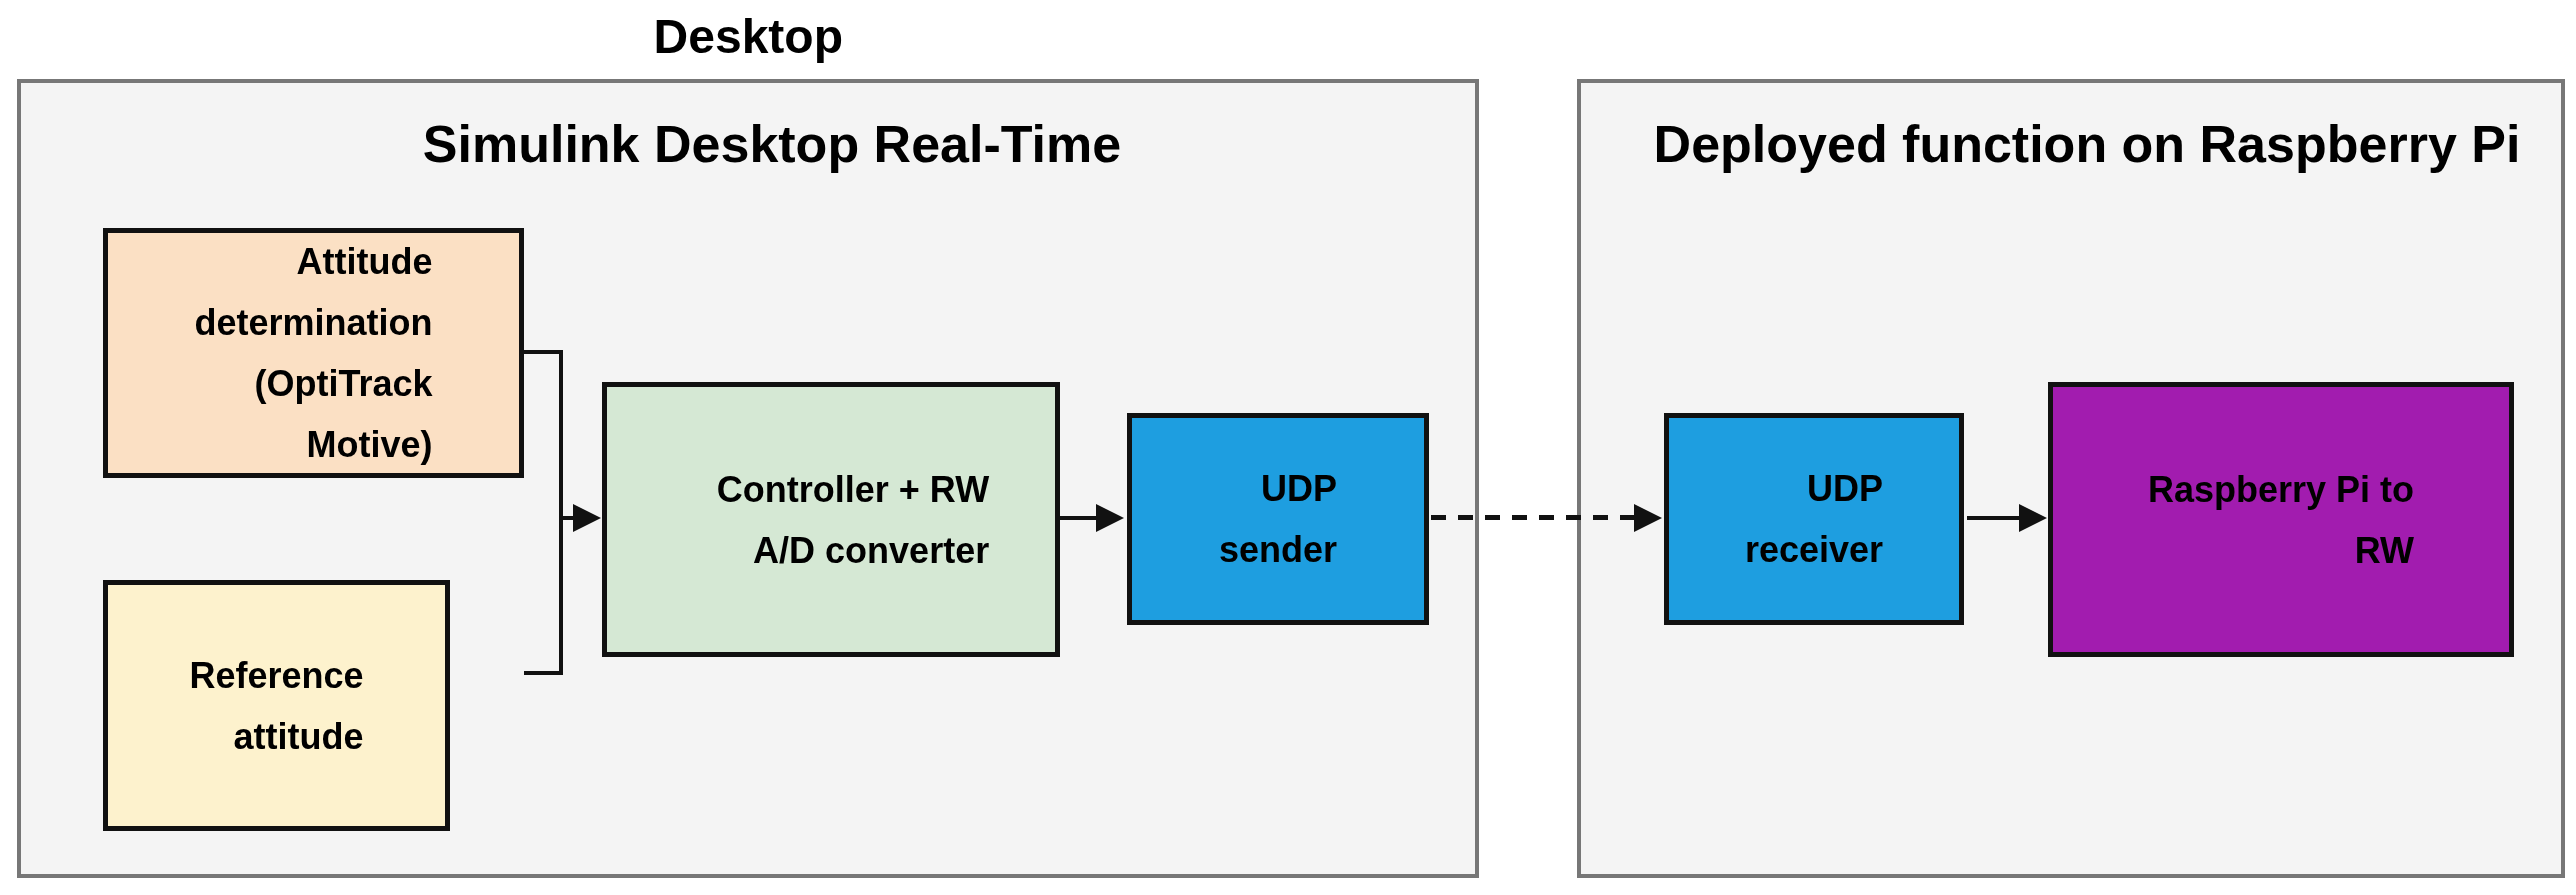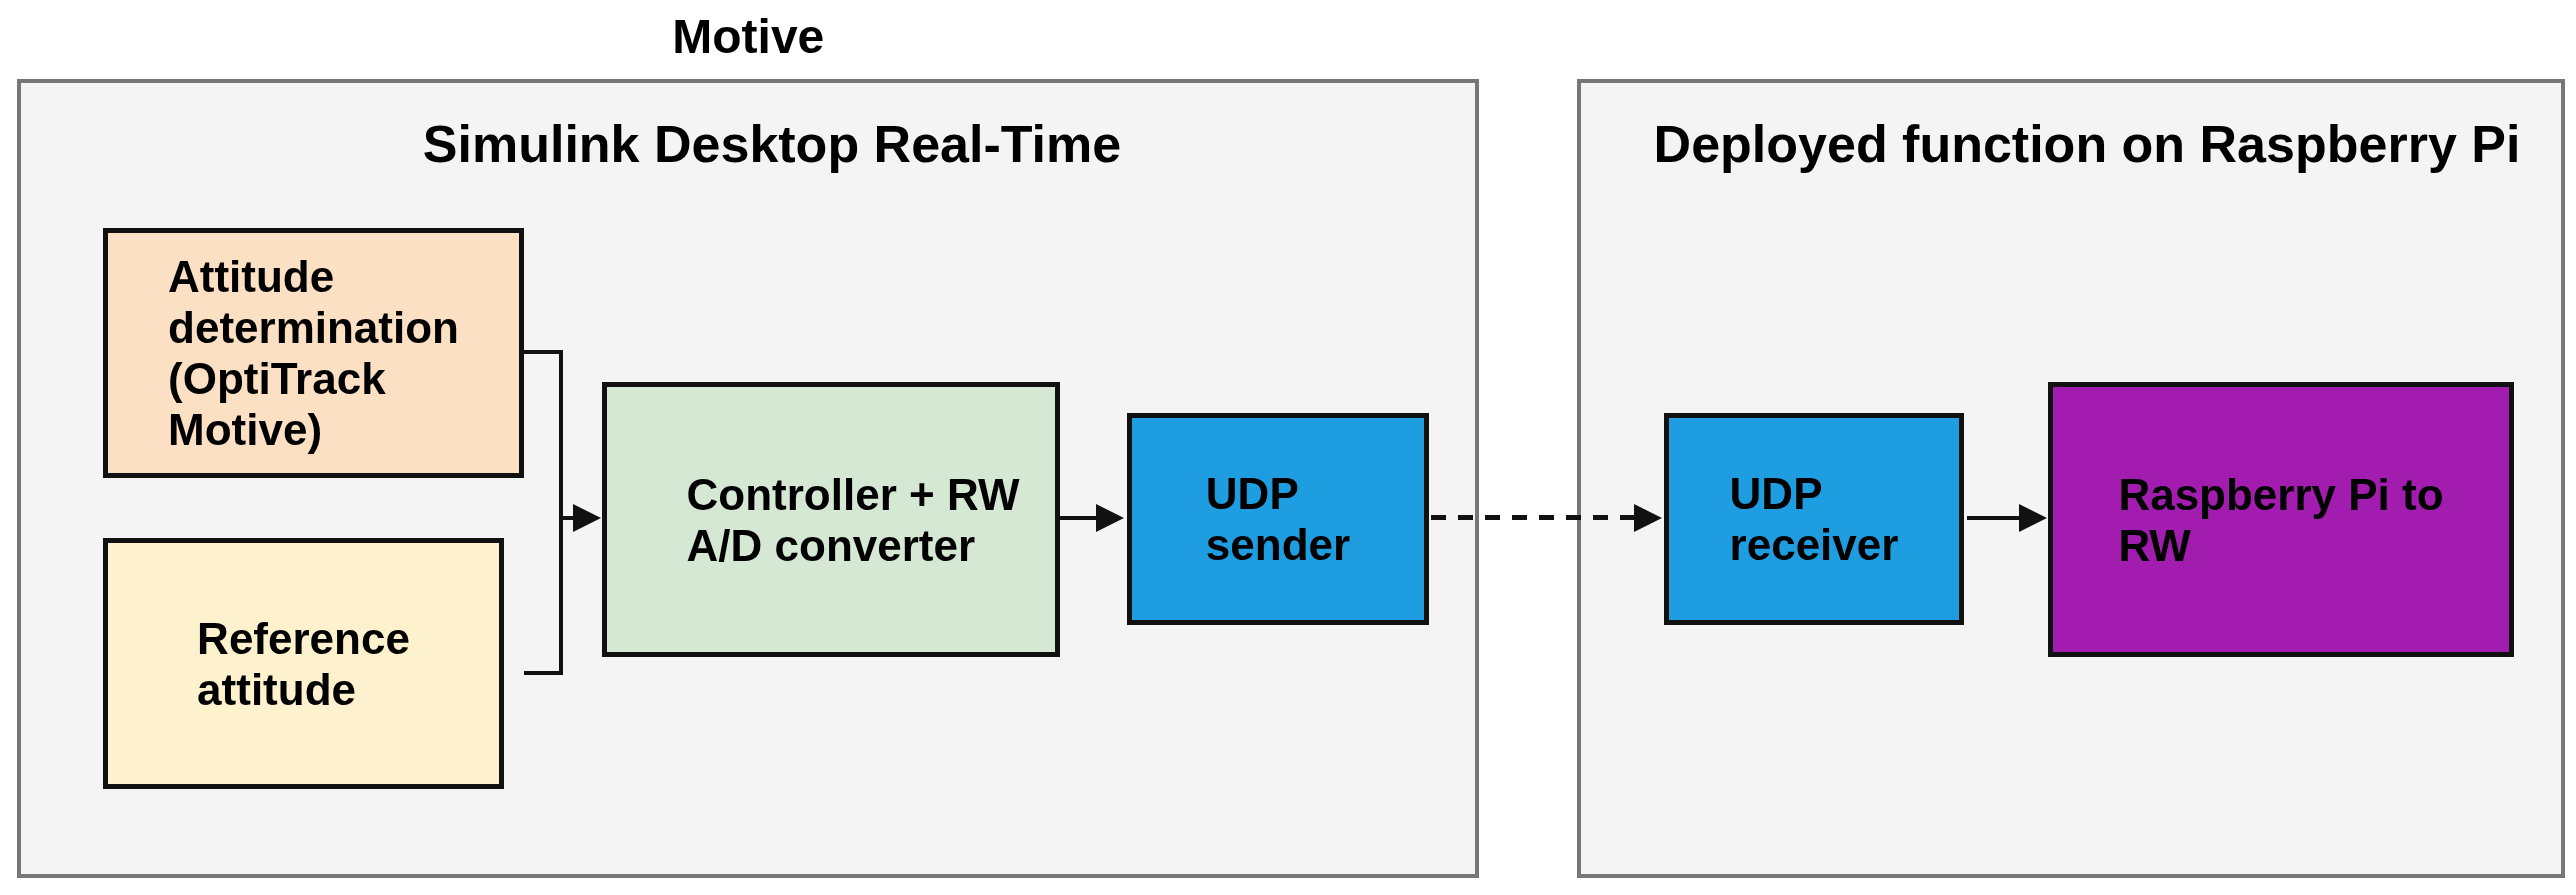--- a/index.html
+++ b/index.html
@@ -45,23 +45,23 @@
     position: absolute;
     box-sizing: border-box;
     border: 5.2px solid #111111;
     display: flex;
     align-items: center;
     justify-content: center;
     z-index: 3;
   }
   .block-label {
     white-space: pre-line;
-    text-align: left;
-    font-size: 44px;
-    line-height: 51px;
+    text-align: right;
+    font-size: 36px;
+    line-height: 61px;
   }
   .line {
     position: absolute;
     background: #111111;
     z-index: 2;
   }
   .dashed-line {
     position: absolute;
     height: 5.2px;
     background: repeating-linear-gradient(90deg, #111111 0 14.7px, transparent 14.7px 27px);
@@ -78,21 +78,21 @@
   }
   
   #desktop-container   { left: 17.3px;   width: 1462px; }
   #satellite-container { left: 1577px; width: 988px; }
   #desktop-title       { left: 17.3px;   width: 1462px; }
   #satellite-title     { left: 1577px; width: 988px; }
   #desktop-heading     { left: 33px;   width: 1462px; margin-left: 8px; }
   #satellite-heading   { left: 1577px; width: 988px; margin-left: 16px; }
 
   #block-attitude   { left: 103px;  top: 228px; width: 421px; height: 250px; }
-  #block-reference  { left: 103px;  top: 538px; width: 401px; height: 251px; }
+  #block-reference  { left: 103px;  top: 580px; width: 347px; height: 251px; }
   #block-controller { left: 602px;  top: 382px; width: 458px; height: 275px; padding-left: 44px; }
   #block-sender     { left: 1127px; top: 413px; width: 302px; height: 212px; }
   #block-receiver   { left: 1664px; top: 413px; width: 300px; height: 212px; }
   #block-raspberry  { left: 2048px; top: 382px; width: 466px; height: 275px; }
 
   #stub-attitude  { left: 521px; top: 350px; width: 42px;  height: 4.3px; }
   #stub-reference { left: 524px; top: 671px; width: 39px;  height: 4.3px; }
   #junction-vline { left: 559px; top: 350px; width: 4.3px;   height: 325px; }
   #merge-arrow-line { left: 561px;  top: 516px; width: 17.3px; height: 4.3px; }
   #merge-arrow-head { left: 573px;  top: 504px; }
@@ -101,21 +101,21 @@
   #udp-dashed     { left: 1431px; top: 515px; width: 204px; }
   #udp-dashed-head{ left: 1634px; top: 504px; }
   #rr-arrow-line  { left: 1967px; top: 516px; width: 57px; height: 4.3px; }
   #rr-arrow-head  { left: 2019px; top: 504px; }
 </style>
 </head>
 <body>
 
 <div class="canvas">
 
-  <div class="group-title" id="desktop-title">Motive</div>
+  <div class="group-title" id="desktop-title">Desktop</div>
 
   <div class="container" id="desktop-container"></div>
   <div class="container" id="satellite-container"></div>
 
   <div class="container-heading" id="desktop-heading">Simulink Desktop Real-Time</div>
   <div class="container-heading" id="satellite-heading">Deployed function on Raspberry Pi</div>
 
   <div class="line" id="stub-attitude"></div>
   <div class="line" id="stub-reference"></div>
   <div class="line" id="junction-vline"></div>

